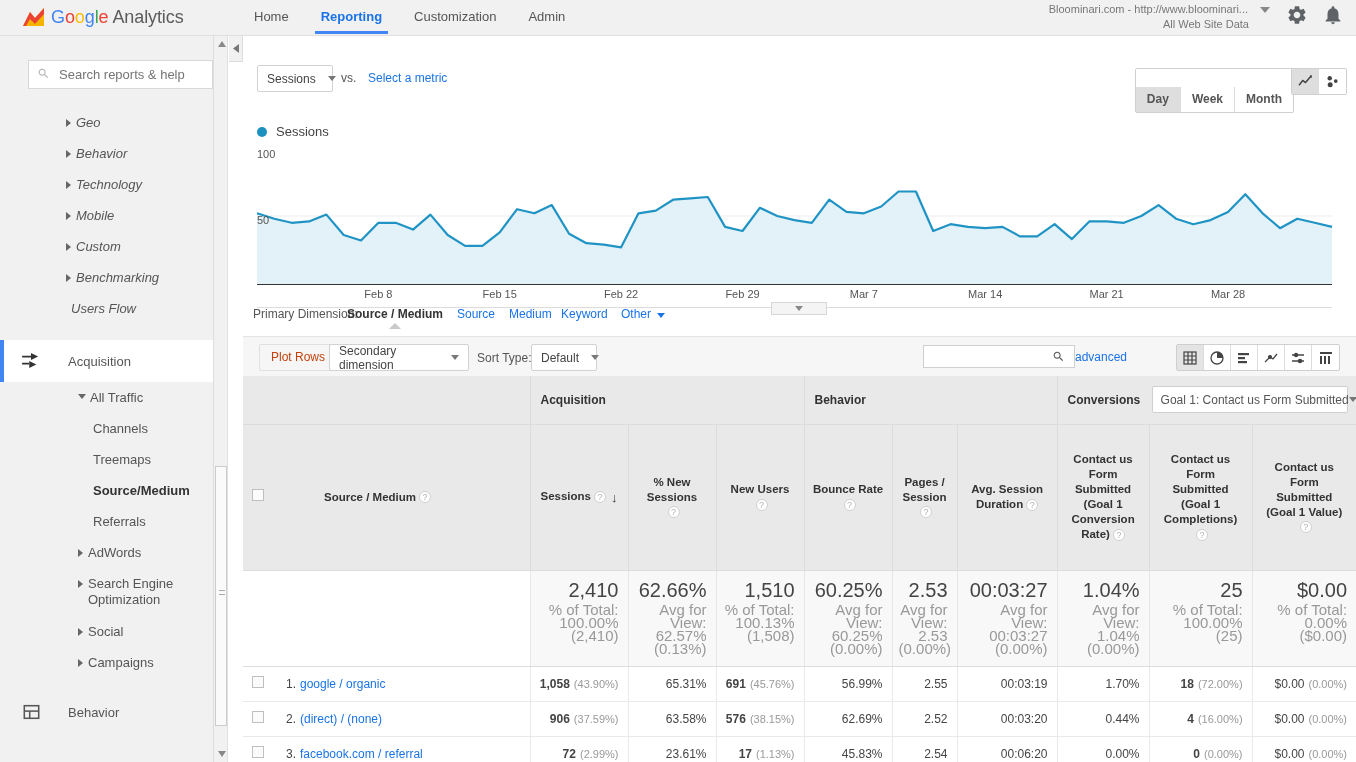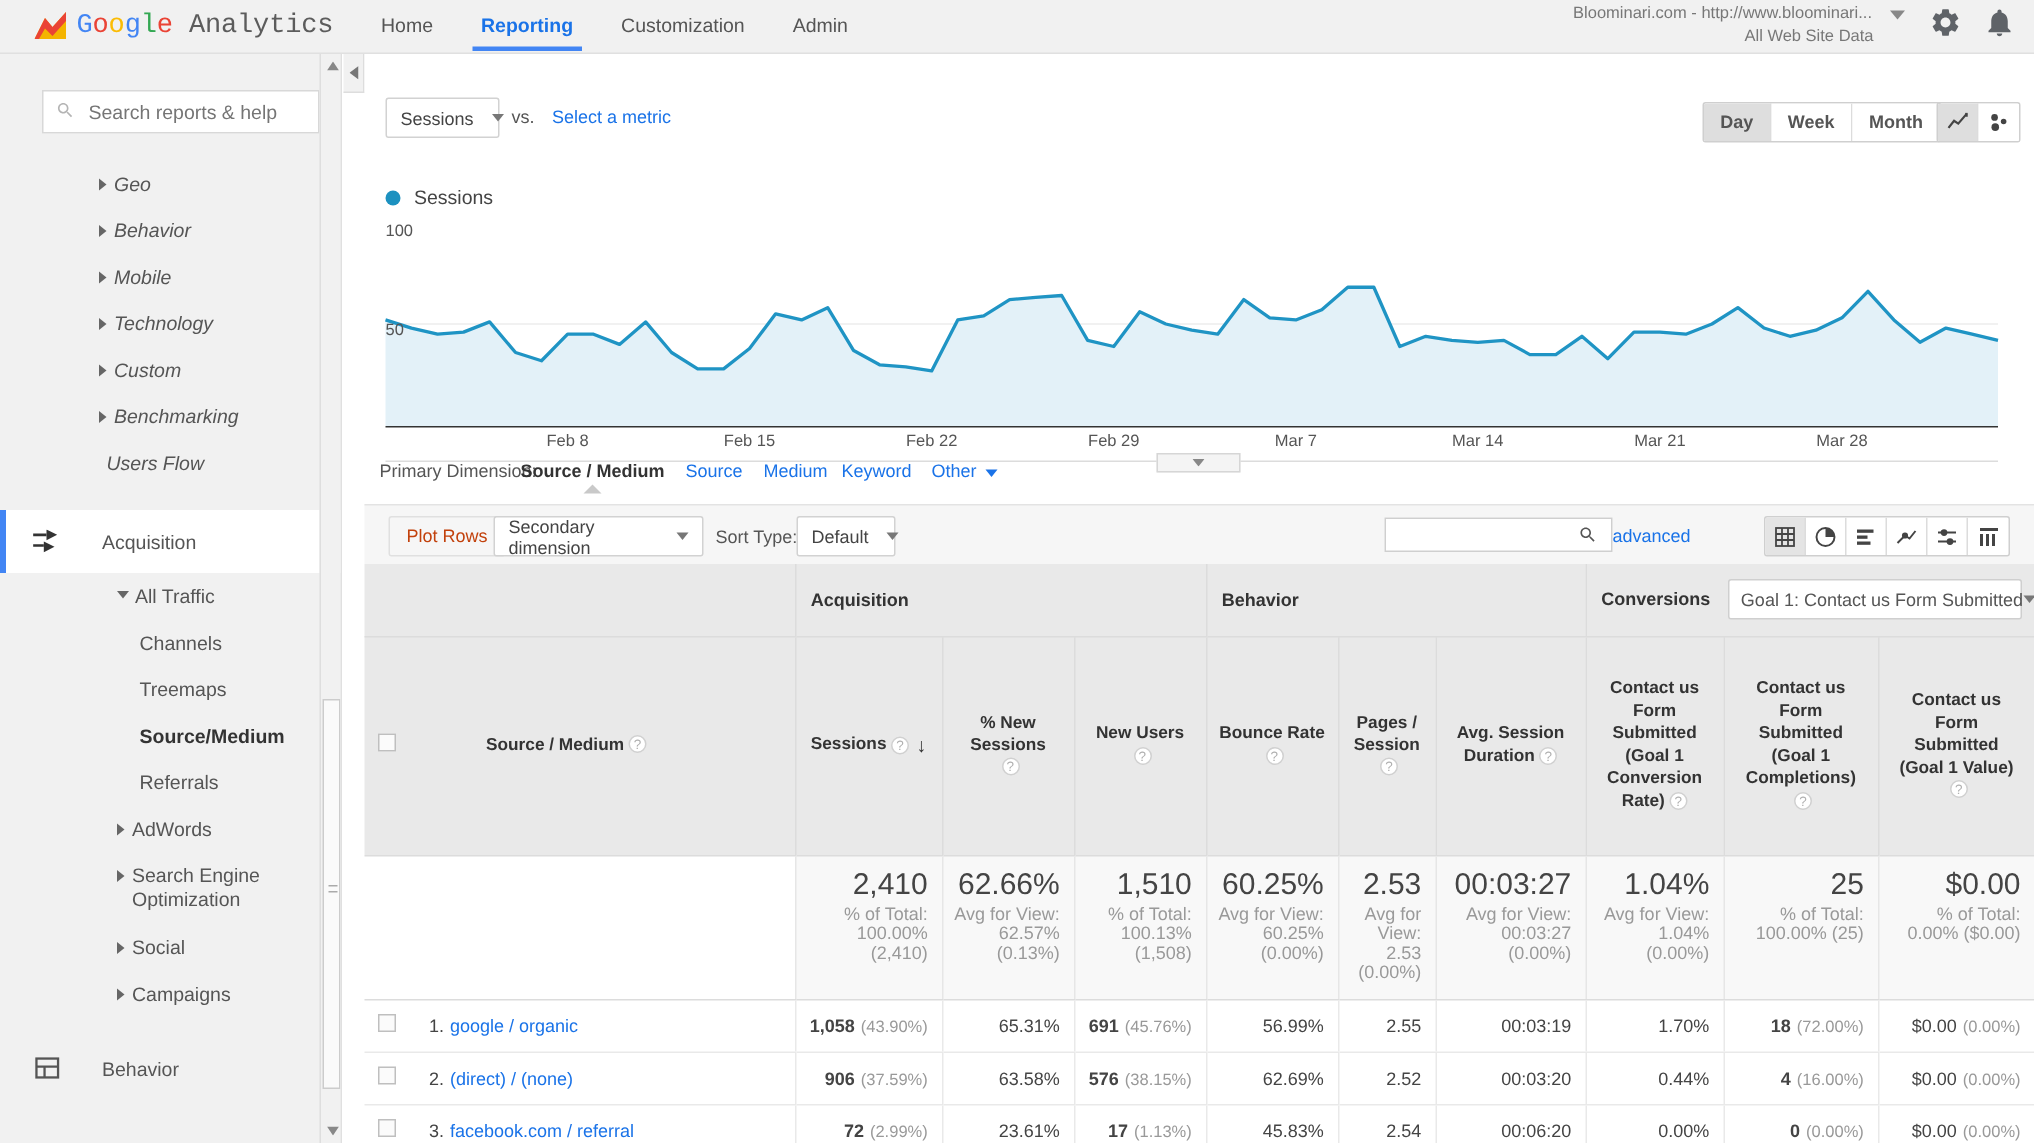--- a/index.html
+++ b/index.html
@@ -15,21 +15,21 @@
   }
   #app { position: relative; width: 1356px; height: 762px; overflow: hidden; }
 
   
   .topbar {
     position: absolute; top: 0; left: 0; width: 1356px; height: 36px;
     background: #f1f1f1; border-bottom: 1px solid #e0e0e0;
   }
   .ga-logo { position: absolute; left: 23px; top: 0px; display: flex; align-items: center; height: 34px; }
   .ga-logo .mark { width: 22px; height: 18px; margin-right: 6px; position: relative; }
-  .ga-logo .txt { font-size: 18px; color: #5c5c5c; letter-spacing: -0.1px; font-family: Liberation Mono, monospace; }
+  .ga-logo .txt { font-size: 18px; color: #5c5c5c; letter-spacing: -0.1px; }
   .ga-logo .txt .g1 { color: #4285f4; }
   .ga-logo .txt .g2 { color: #ea4335; }
   .ga-logo .txt .g3 { color: #fbbc05; }
   .ga-logo .txt .g4 { color: #4285f4; }
   .ga-logo .txt .g5 { color: #34a853; }
   .ga-logo .txt .g6 { color: #ea4335; }
 
   .mainnav { position: absolute; left: 238px; top: 0; height: 34px; display: flex; }
   .mainnav a {
     display: block; padding: 0 16px; line-height: 34px; font-size: 13px;
@@ -138,21 +138,21 @@
     margin-left: 12px; width: 0; height: 0;
     border-left: 4px solid transparent; border-right: 4px solid transparent; border-top: 5px solid #777;
   }
   .metricbar .sel-metric { position: absolute; left: 14px; top: 29px; }
   .metricbar .vs { position: absolute; left: 98px; top: 35px; font-size: 12px; color: #555; }
   .metricbar .selmetric-link { position: absolute; left: 125px; top: 35px; font-size: 12px; color: #1a73e8; cursor: pointer; }
 
   .tgroup { position: absolute; right: 62px; top: 32px; display: flex; border: 1px solid #cfcfcf; border-radius: 2px; overflow: hidden; }
   .tgroup .tg {
     padding: 0 11px; height: 25px; line-height: 25px; font-size: 12px; font-weight: bold;
-    color: #555; background: #fff; border-right: 1px solid #dcdcdc; cursor: pointer;
+    color: #555; background: #fff; border-right: 1px solid #dcdcdc; cursor: pointer; margin-top: 18px;
   }
   .tgroup .tg:last-child { border-right: 0; }
   .tgroup .tg.on { background: #dedede; }
   .vgroup { position: absolute; right: 9px; top: 32px; display: flex; border: 1px solid #cfcfcf; border-radius: 2px; overflow: hidden; }
   .vgroup .vg { width: 27px; height: 25px; display: flex; align-items: center; justify-content: center; background: #fff; border-right: 1px solid #dcdcdc; cursor: pointer; }
   .vgroup .vg:last-child { border-right: 0; }
   .vgroup .vg.on { background: #dedede; }
 
   .legend { position: absolute; left: 14px; top: 88px; display: flex; align-items: center; font-size: 13px; color: #444; }
   .legend .dot { width: 10px; height: 10px; border-radius: 50%; background: #1c91c0; margin-right: 9px; }
@@ -217,21 +217,21 @@
   }
   .goalsel .tri { width: 0; height: 0; border-left: 4px solid transparent; border-right: 4px solid transparent; border-top: 5px solid #777; }
 
   .totalrow td {
     height: 96px; background: #f8f8f8; border-bottom: 1px solid #dcdcdc; border-left: 1px solid #e6e6e6;
     text-align: right; padding: 8px 9px 0 6px; vertical-align: top;
   }
   .totalrow td.leftcell { background: #fff; border-left: 0; }
   .totalrow td.chk { background: #fff; border-left: 0; }
   .totalrow .big { font-size: 20px; color: #444; font-weight: normal; line-height: 22px; }
-  .totalrow .sub { font-size: 12px; color: #999; line-height: 13px; margin-top: 2px; }
+  .totalrow .sub { font-size: 15px; color: #999; line-height: 13px; margin-top: 2px; }
 
   .datarow td {
     height: 35px; border-bottom: 1px solid #e9e9e9; border-left: 1px solid #e9e9e9;
     font-size: 12px; color: #444; text-align: right; padding-right: 9px; vertical-align: middle;
   }
   .datarow td.chk { border-left: 0; text-align: center; padding: 0; }
   .datarow td.leftcell { border-left: 0; text-align: left; padding-left: 0; }
   .datarow .idx { display: inline-block; width: 28px; padding-left: 14px; color: #444; }
   .datarow a { color: #1a73e8; text-decoration: none; cursor: pointer; }
   .datarow .pct { color: #999; font-size: 11px; margin-left: 4px; text-align: center; }
@@ -298,25 +298,25 @@
       <div class="navitem lvl1">
           <span class="arw"></span>
           <span>Geo</span>
         </div>
       <div class="navitem lvl1">
           <span class="arw"></span>
           <span>Behavior</span>
         </div>
       <div class="navitem lvl1">
           <span class="arw"></span>
+          <span>Technology</span>
+        </div>
+      <div class="navitem lvl1">
+          <span class="arw"></span>
           <span>Mobile</span>
-        </div>
-      <div class="navitem lvl1">
-          <span class="arw"></span>
-          <span>Technology</span>
         </div>
       <div class="navitem lvl1">
           <span class="arw"></span>
           <span>Custom</span>
         </div>
       <div class="navitem lvl1">
           <span class="arw"></span>
           <span>Benchmarking</span>
         </div>
       <div class="navitem lvl1" style="padding-left:71px">

